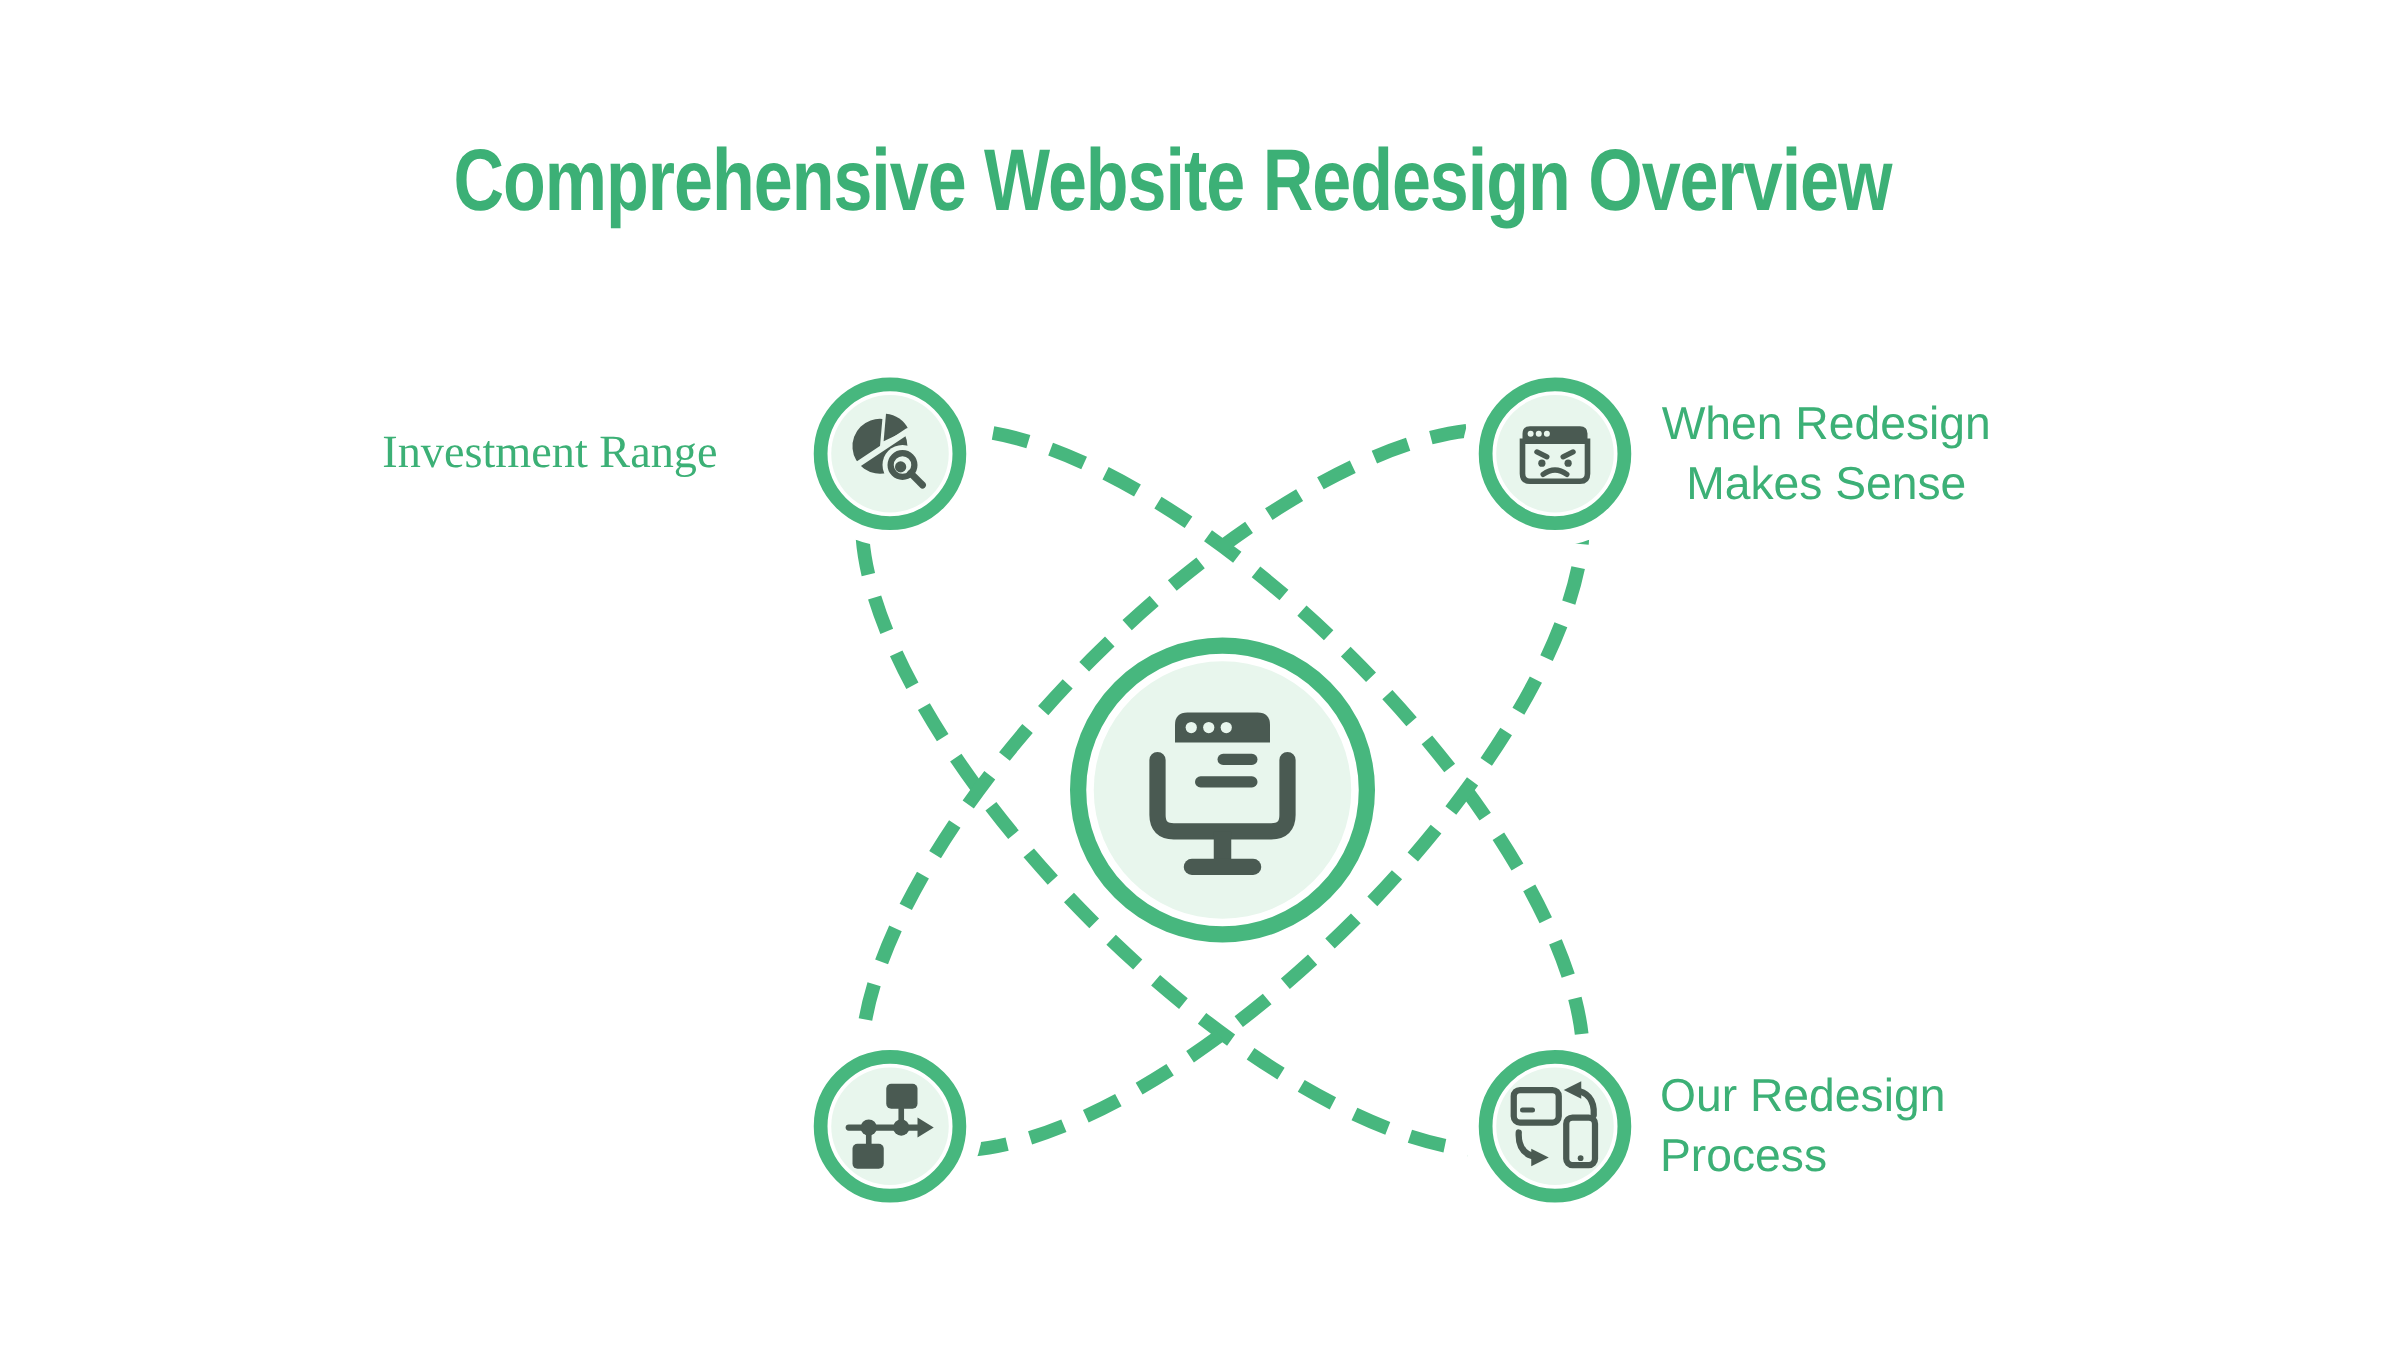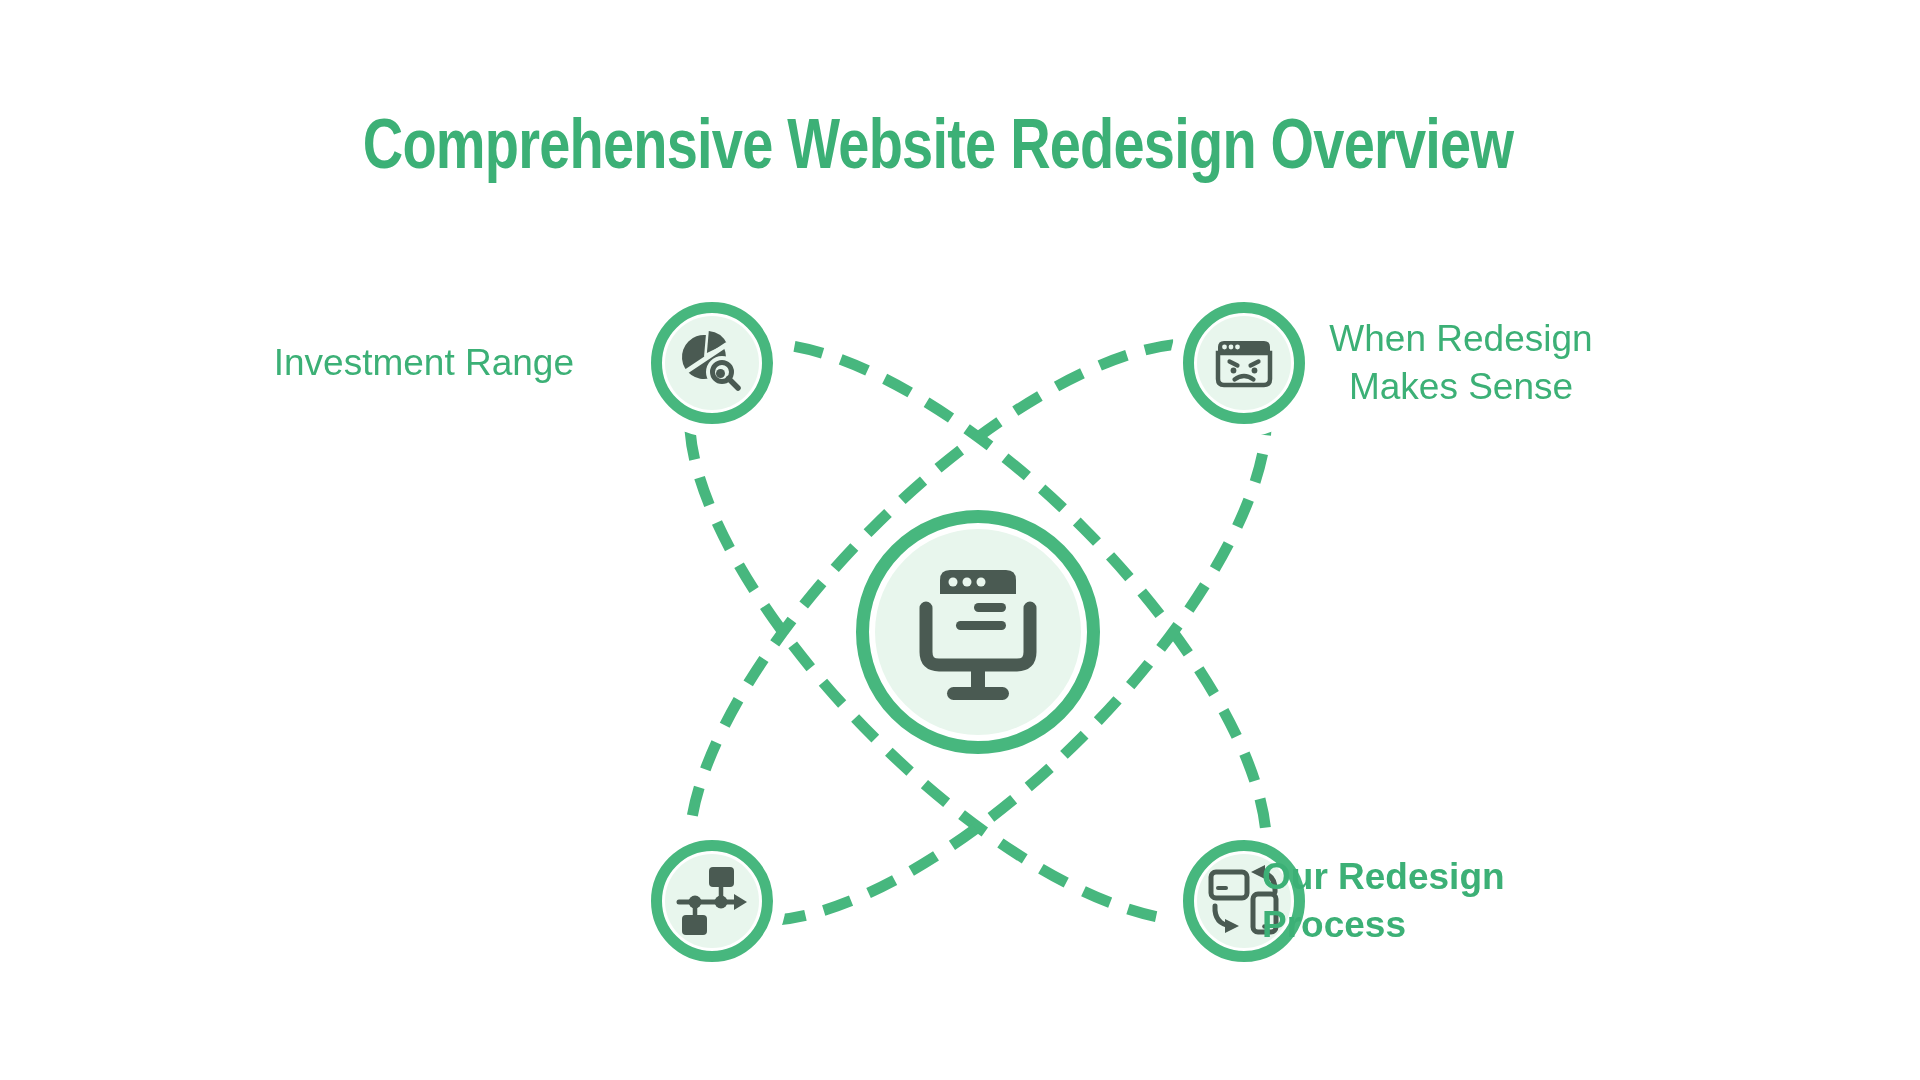--- a/index.html
+++ b/index.html
@@ -26,21 +26,21 @@
   .ring-sat{fill:var(--node-gap-white);stroke:var(--shape-green);stroke-width:11;}
   .ring-big{fill:var(--node-gap-white);stroke:var(--shape-green);stroke-width:13;}
   .mintc{fill:var(--node-fill-mint);}
   .ink{fill:var(--icon-ink);}
   .inks{fill:none;stroke:var(--icon-ink);stroke-linecap:round;stroke-linejoin:round;}
   .mints{fill:none;stroke:var(--node-fill-mint);stroke-linecap:round;}
   .node-label{
     position:absolute;color:var(--label-green);font-size:37px;line-height:1.3;
     transform:translateY(-50%);
   }
-  .label-left{text-align:center;}
+  .label-left{text-align:center;font-family:Liberation Serif, serif;}
   .label-right{text-align:left;width:290px;}
 </style>
 </head>
 <body>
 
 <div class="stage">
 
   <div class="title">Comprehensive Website Redesign Overview</div>
 
   <svg class="diagram" viewBox="0 0 1920 1080">
@@ -128,14 +128,14 @@
         <path class="inks" stroke-width="5" d="M 31 -9 Q 32 -27 15 -29"></path>
         <path class="ink" d="M 21 -36 L 7 -29 L 21 -22 Z"></path>
         <path class="inks" stroke-width="5" d="M -29 5 Q -30 23 -13 25"></path>
         <path class="ink" d="M -19 18 L -5 25 L -19 32 Z"></path>
       </g>
     </g>
   </svg>
 
   <div class="node-label label-left" style="right:1302px;top:363px;">Investment Range</div>
   <div class="node-label label-right" style="left:1316px;top:363px;text-align:center;">When Redesign Makes Sense</div>
-  <div class="node-label label-right" style="left:1262px;top:901px;font-weight:bold;">Our Redesign Process</div>
+  <div class="node-label label-right" style="left:1328px;top:901px;">Our Redesign Process</div>
 </div>
 
 </body></html>

